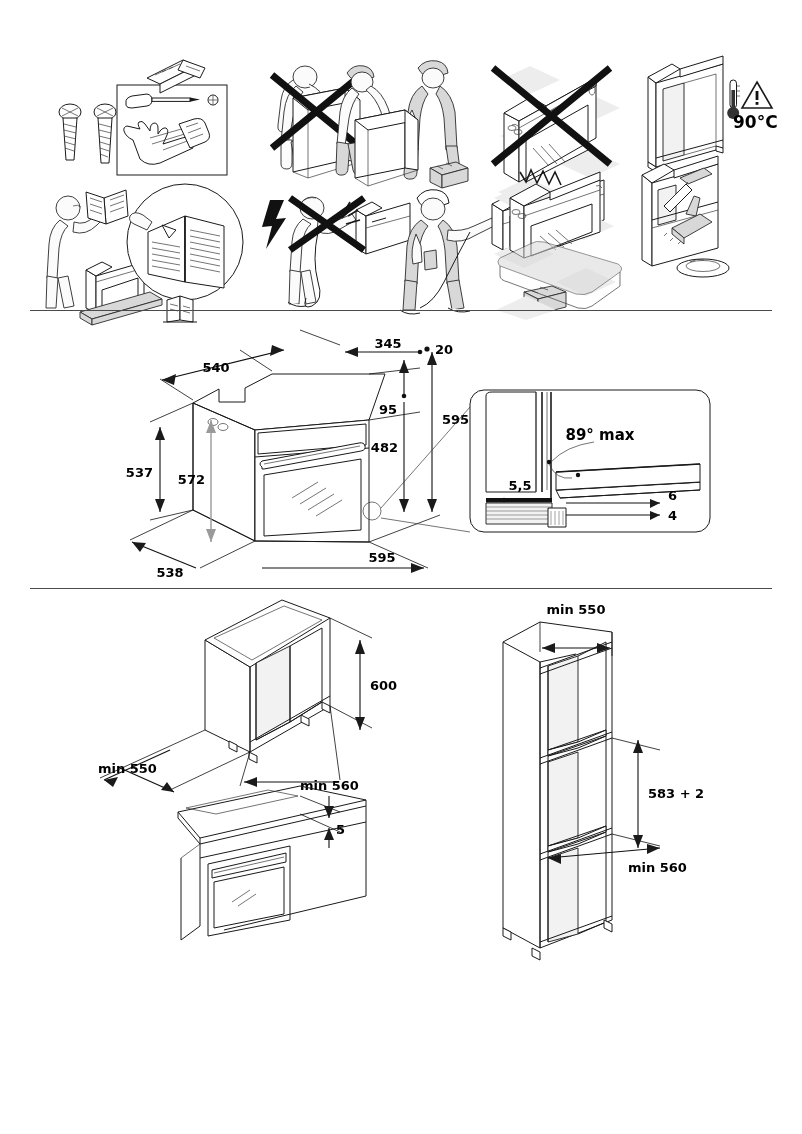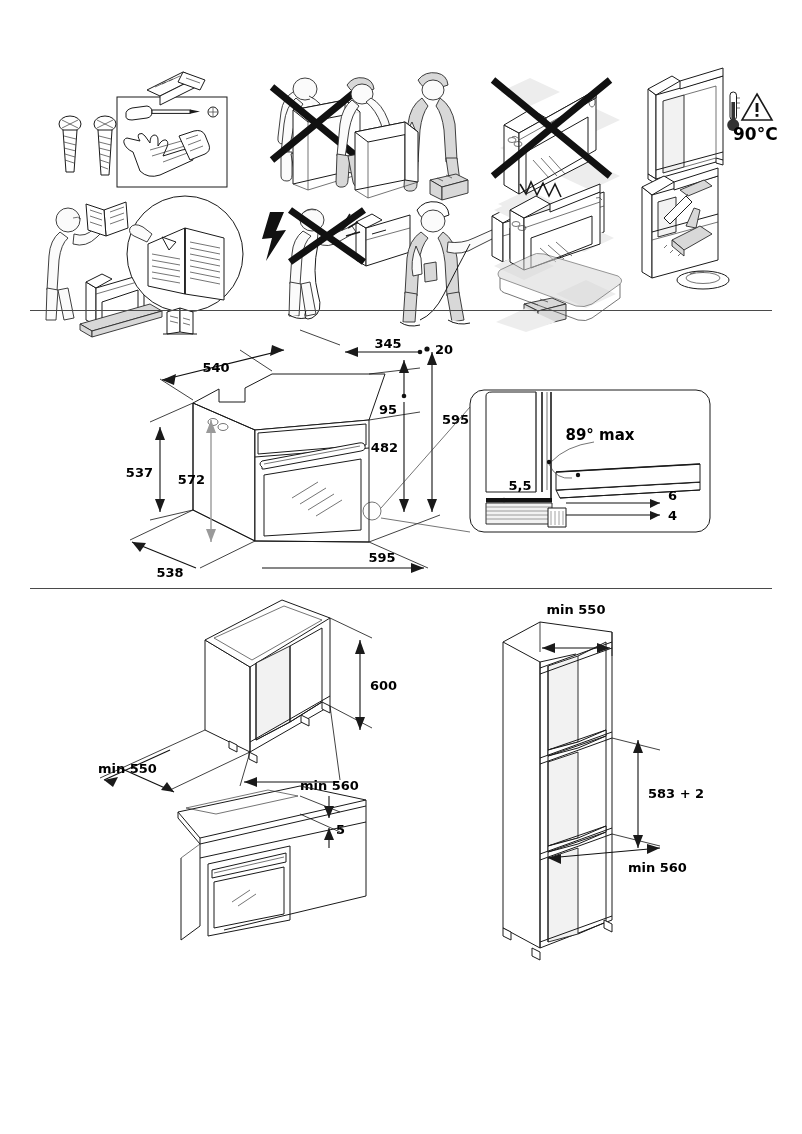--- a/index.html
+++ b/index.html
@@ -16,21 +16,21 @@
   }
   .page {
     position: absolute;
     left: 0; top: 0;
     width: 802px; height: 1134px;
   }
   .sec {
     position: absolute;
     left: 0; width: 802px;
   }
-  #sec-pictograms { top: 32px; height: 290px; }
+  #sec-pictograms { top: 20px; height: 290px; }
   #sec-product    { top: 312px; height: 274px; }
   #sec-cabinet    { top: 590px; height: 370px; }
 
   .divider {
     position: absolute;
     left: 30px; width: 742px;
     height: 1px;
     background: #4a4a4a;
   }
   #divider-1 { top: 310px; }

